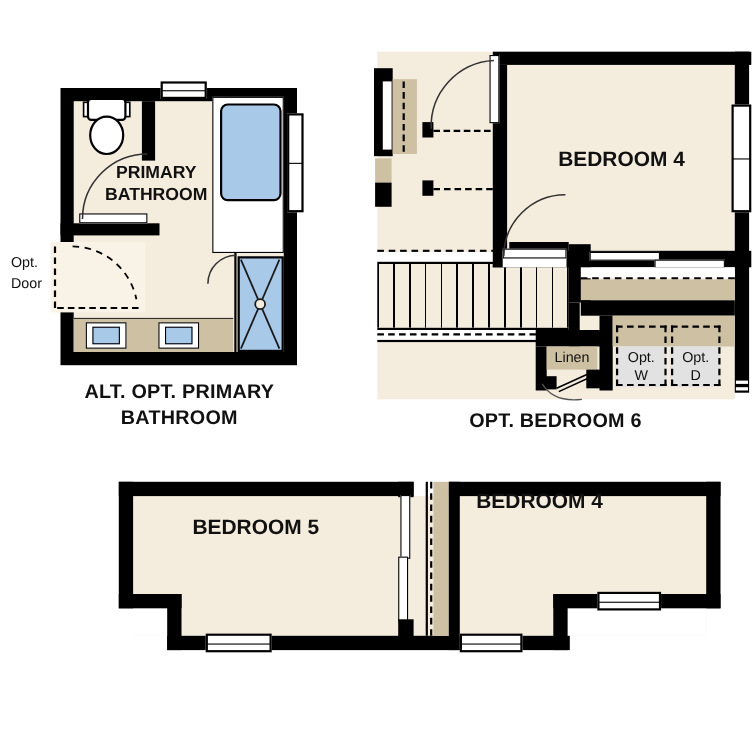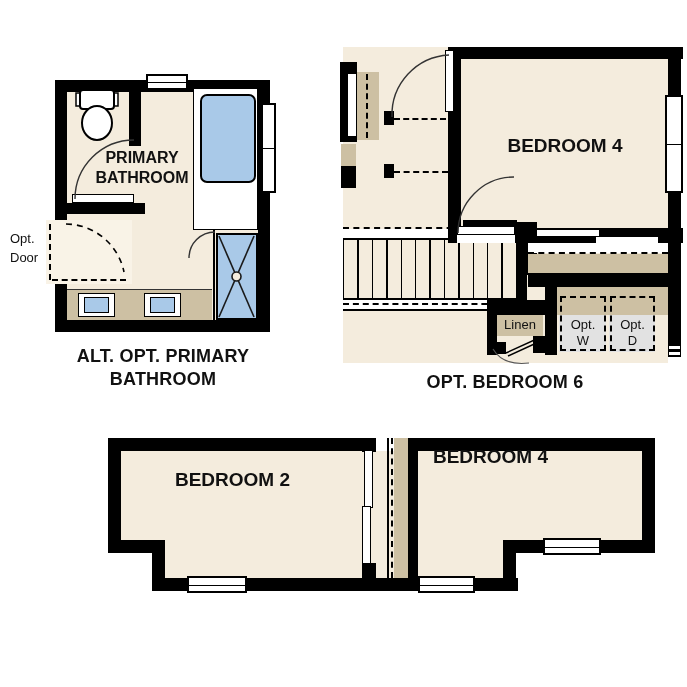--- a/index.html
+++ b/index.html
@@ -199,16 +199,16 @@
   <div class="lbl caption" style="left:33px;top:369px;width:260px;">BATHROOM</div>
 
   <div class="lbl room" style="left:460px;top:135px;width:210px;">BEDROOM 4</div>
   <div class="lbl small" style="left:496px;top:317px;width:48px;">Linen</div>
   <div class="lbl small" style="left:560px;top:317px;width:46px;">Opt.</div>
   <div class="lbl small" style="left:560px;top:333px;width:46px;">W</div>
   <div class="lbl small" style="left:610px;top:317px;width:45px;">Opt.</div>
   <div class="lbl small" style="left:610px;top:333px;width:45px;">D</div>
   <div class="lbl caption" style="left:385px;top:372px;width:240px;">OPT. BEDROOM 6</div>
 
-  <div class="lbl room" style="left:150px;top:469px;width:165px;">BEDROOM 2</div>
+  <div class="lbl room" style="left:150px;top:469px;width:165px;">BEDROOM 5</div>
   <div class="lbl room" style="left:408px;top:446px;width:165px;">BEDROOM 4</div>
 
 </div>
 
 </body></html>

